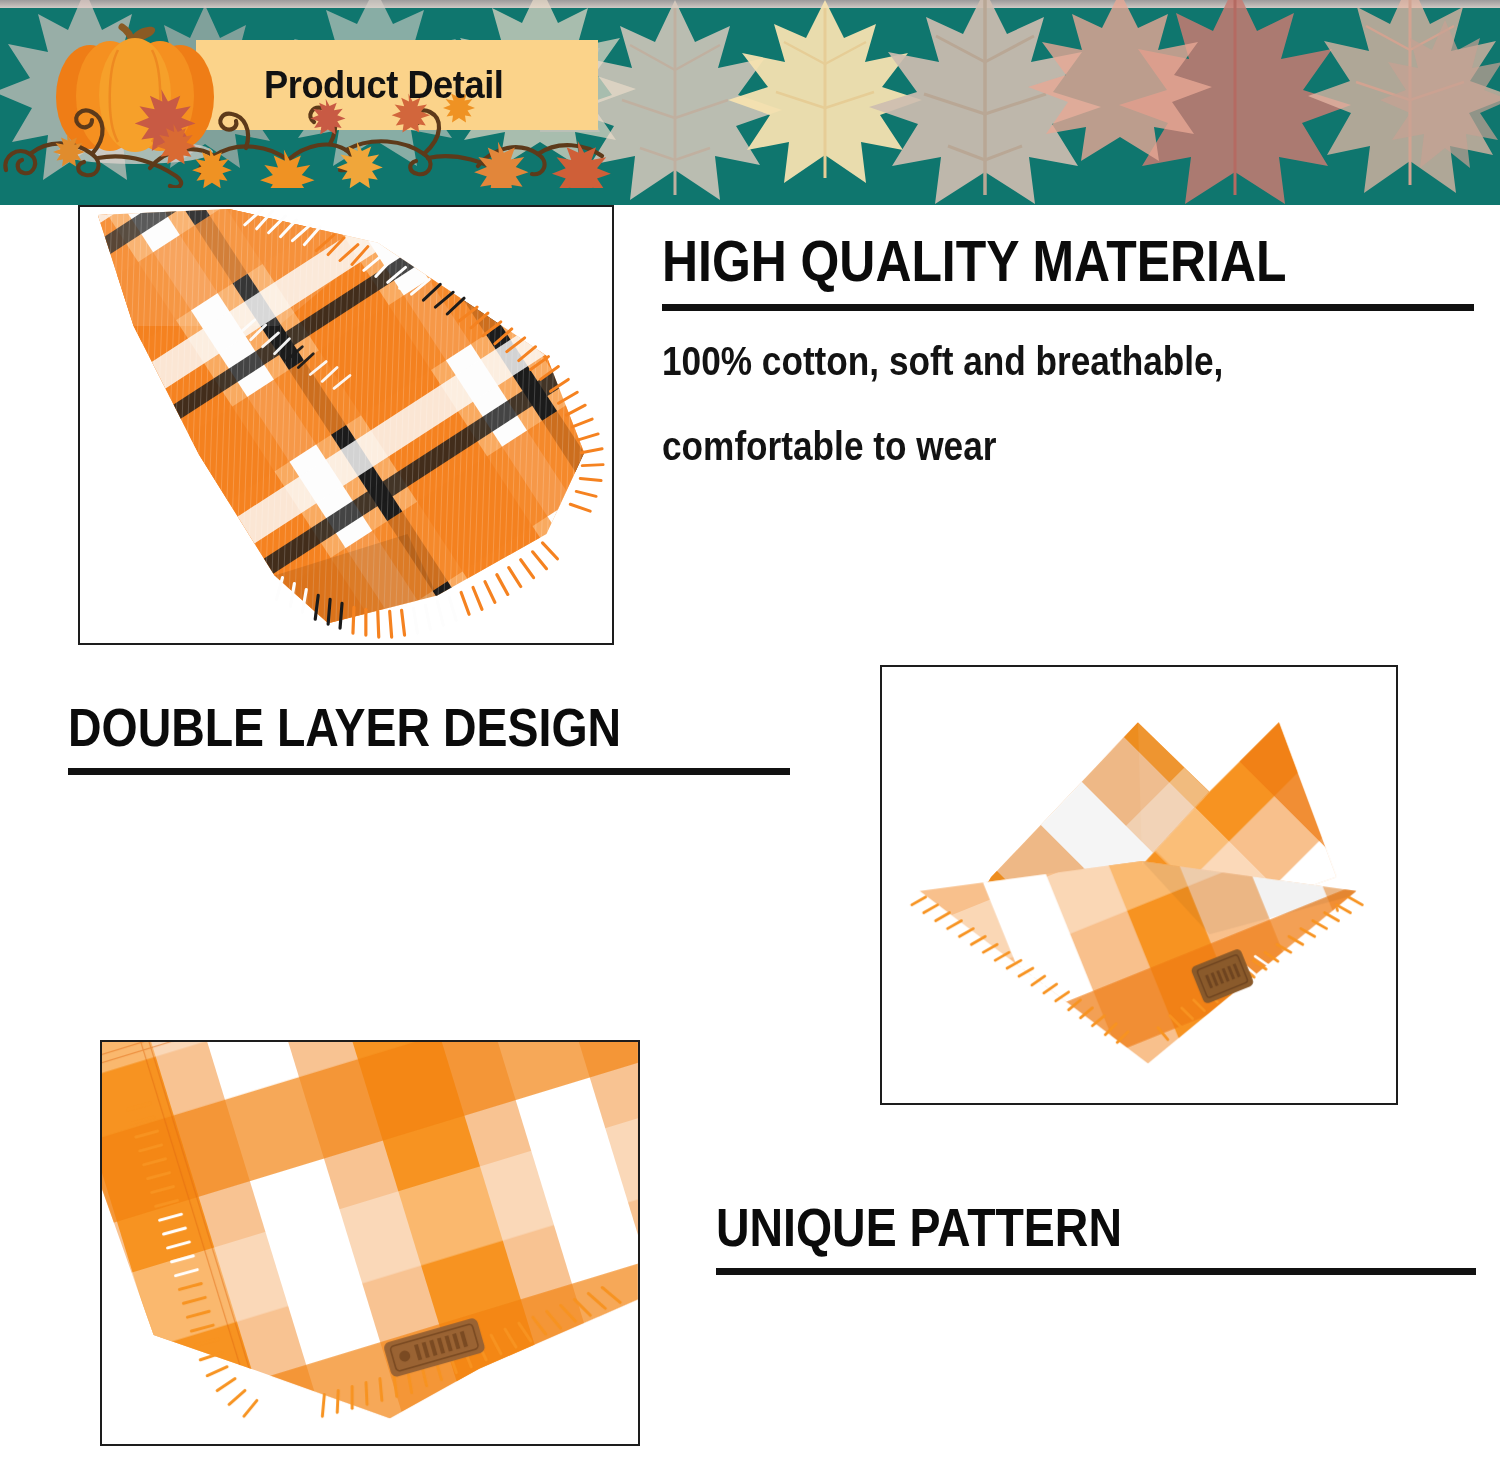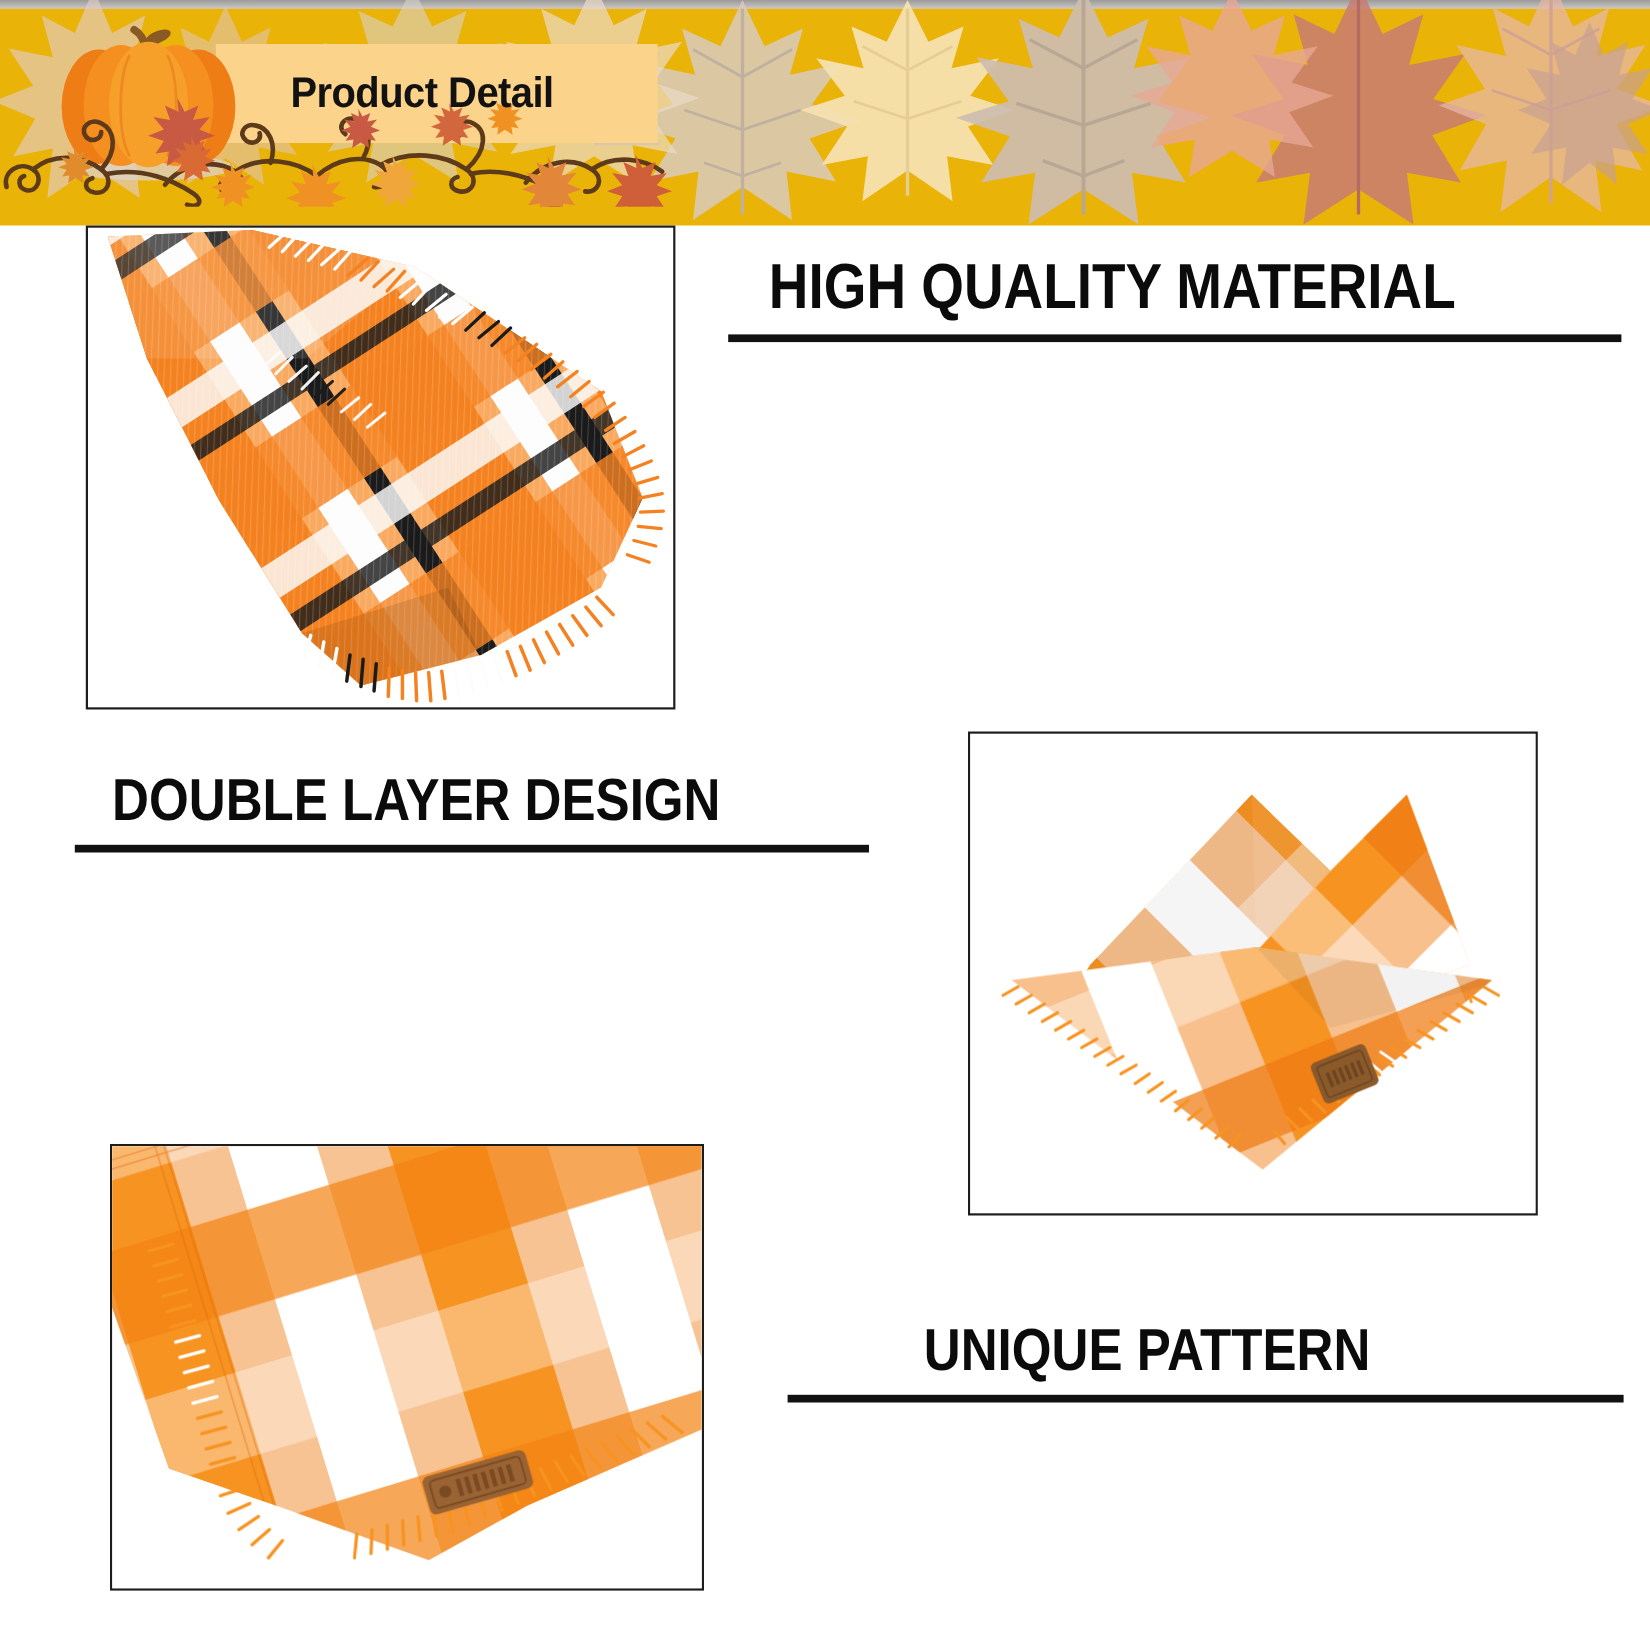--- a/index.html
+++ b/index.html
@@ -7,21 +7,21 @@
   body {
     width:1500px; height:1481px;
     position:relative;
     font-family:"Liberation Sans", sans-serif;
     overflow:hidden;
   }
 
   
   #header-banner {
     position:absolute; left:0; top:0; width:1500px; height:205px;
-    overflow:hidden; background:#eab308;
+    overflow:hidden; background:#0f766e;
   }
   #header-banner .topbar {
     position:absolute; left:0; top:0; width:1500px; height:8px;
     background:linear-gradient(180deg,#9b9b9b 0%, #b9b5b2 60%, #cfcac6 100%);
   }
   .leaf { position:absolute; }
   .leaf svg { display:block; }
 
   
   #title-ribbon {
@@ -64,21 +64,21 @@
     overflow:hidden;
   }
   #photo-fabric-closeup { left:78px;  top:205px;  width:536px; height:440px; }
   #photo-folded-bandana { left:880px; top:665px;  width:518px; height:440px; }
   #photo-flat-corner    { left:100px; top:1040px; width:540px; height:406px; }
 
   .photo-inner { position:absolute; inset:0; }
   .photo-inner svg { display:block; width:100%; height:100%; }
 
   
-  .text-block { position:absolute;text-align:center; }
+  .text-block { position:absolute; }
   .tb-heading {
     font-family:"Liberation Sans", sans-serif;
     font-weight:bold;
     color:#0b0b0b;
     white-space:nowrap;
     line-height:1.0;
     transform:scaleX(0.86);
     transform-origin:left center;
   }
   .tb-rule {
@@ -736,20 +736,24 @@
           </g>
         </g>
       </g>
     </svg>
   </div>
 </div>
 
 <div class="text-block" id="block-material">
   <div class="tb-heading">HIGH QUALITY MATERIAL</div>
   <div class="tb-rule"></div>
+  <div class="tb-lines">
+    <div class="tb-line">100% cotton, soft and breathable,</div>
+    <div class="tb-line">comfortable to wear</div>
+  </div>
 </div>
 
 <div class="text-block" id="block-double-layer">
   <div class="tb-heading">DOUBLE LAYER DESIGN</div>
   <div class="tb-rule"></div>
 </div>
 
 <div class="text-block" id="block-unique">
   <div class="tb-heading">UNIQUE PATTERN</div>
   <div class="tb-rule"></div>

